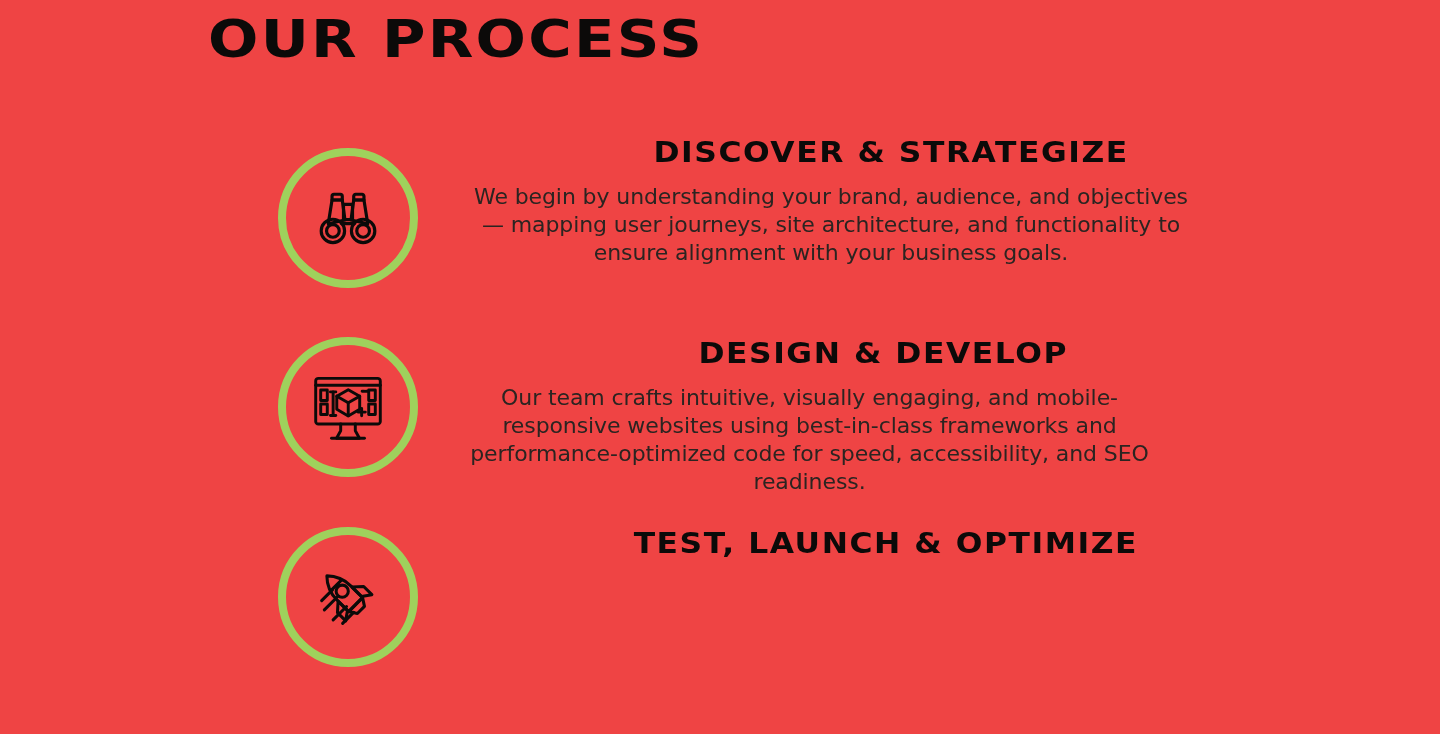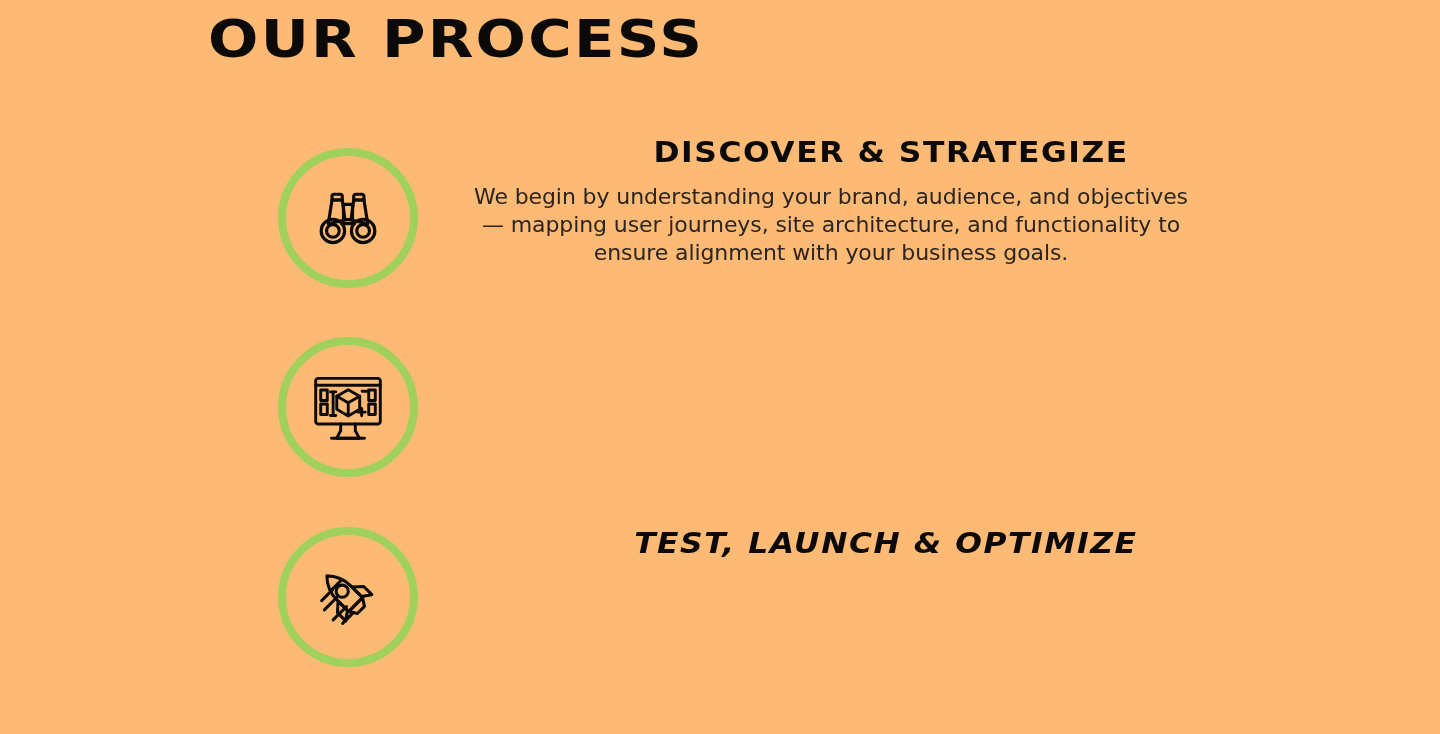--- a/index.html
+++ b/index.html
@@ -12,21 +12,21 @@
 
   body {
     background: #f5d3cc;
     font-family: "Liberation Sans", sans-serif;
   }
 
   .page {
     position: relative;
     width: 1440px;
     height: 734px;
-    background: #fdba74;
+    background: #ef4444;
   }
 
   
   .page-title {
     position: absolute;
     left: 208px;
     top: 8px;
     font-family: "DejaVu Sans", sans-serif;
     font-size: 52px;
     line-height: 62px;
@@ -81,21 +81,21 @@
   }
 
   
   .step-text {
     position: absolute;
     left: 452px;
     width: 770px;
   }
   .step-1 .step-text { top: 6px; }
   .step-2 .step-text { top: 0px; }
-  .step-3 .step-text { top: 0px; font-style: italic; }
+  .step-3 .step-text { top: 0px; }
 
   .step-heading {
     font-family: "DejaVu Sans", sans-serif;
     font-size: 28px;
     line-height: 34px;
     font-weight: 700;
     letter-spacing: 1.4px;
     color: #0c0a09;
     white-space: nowrap;
     transform: scaleX(1.12);
@@ -182,20 +182,24 @@
           <path d="M32.2 17.8l9.4 5.3v10.8l-9.4 5.4-9.4-5.4V23.1z"></path>
           <path d="M22.8 23.1l9.4 5.4 9.4-5.4"></path>
           <path d="M32.2 28.5v10.8"></path>
 
           <path d="M43.6 19.1h1.6M46.8 19.1h1.6"></path>
 
           <path d="M43.2 33.2v6M40.2 36.2h6"></path>
         </svg>
       </div>
 
+      <div class="step-text">
+        <div class="step-heading">DESIGN &amp; DEVELOP</div>
+        <div class="step-body">Our team crafts intuitive, visually engaging, and mobile-responsive websites using best-in-class frameworks and performance-optimized code for speed, accessibility, and SEO readiness.</div>
+      </div>
     </div>
 
     <div class="step step-3">
 
       <div class="icon-circle">
         <svg viewBox="0 0 64 64" fill="none" stroke="#0c0a09" stroke-width="2.5" stroke-linecap="round" stroke-linejoin="round">
           <g transform="rotate(-45 32 32)">
 
             <path d="M32 7.5c5.3 5.3 8.1 12.3 8.1 19.9v13.4H23.9V27.4c0-7.6 2.8-14.6 8.1-19.9z"></path>
 

